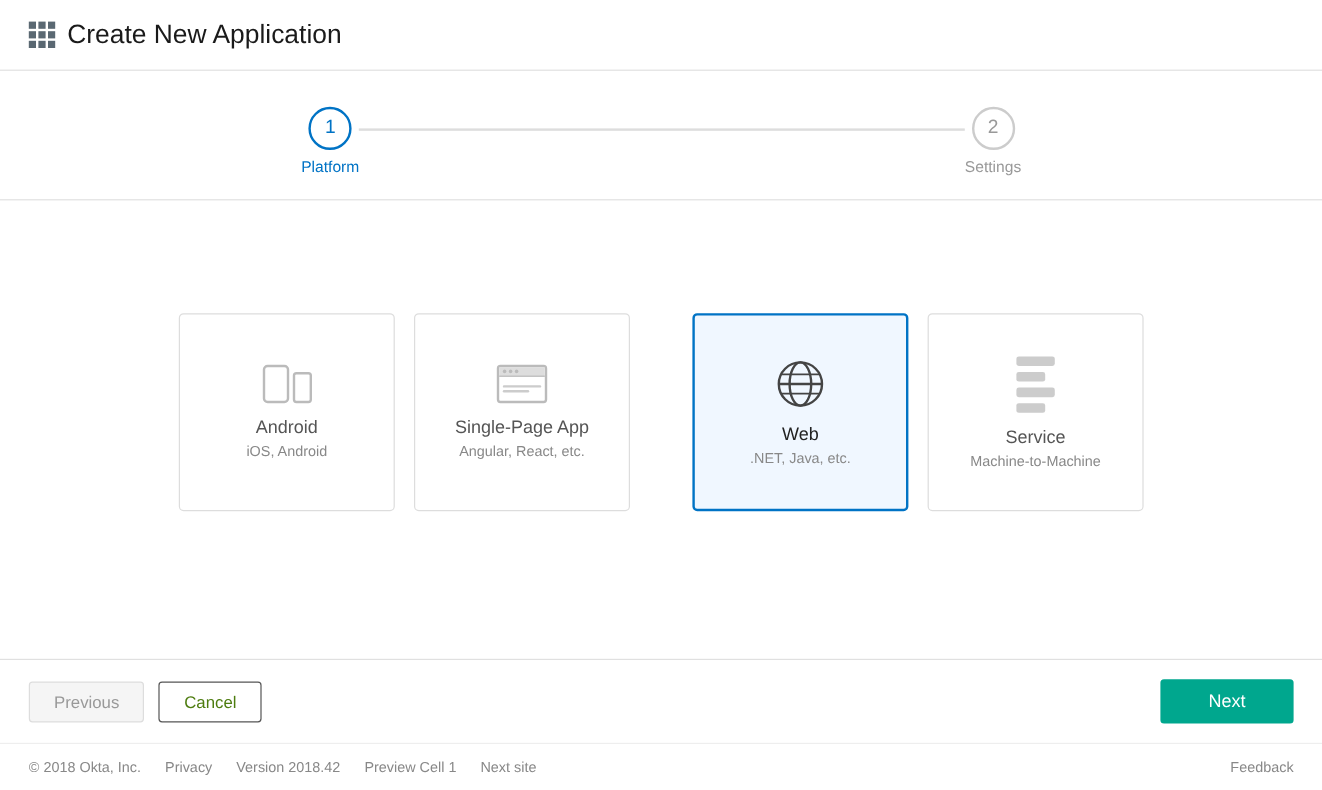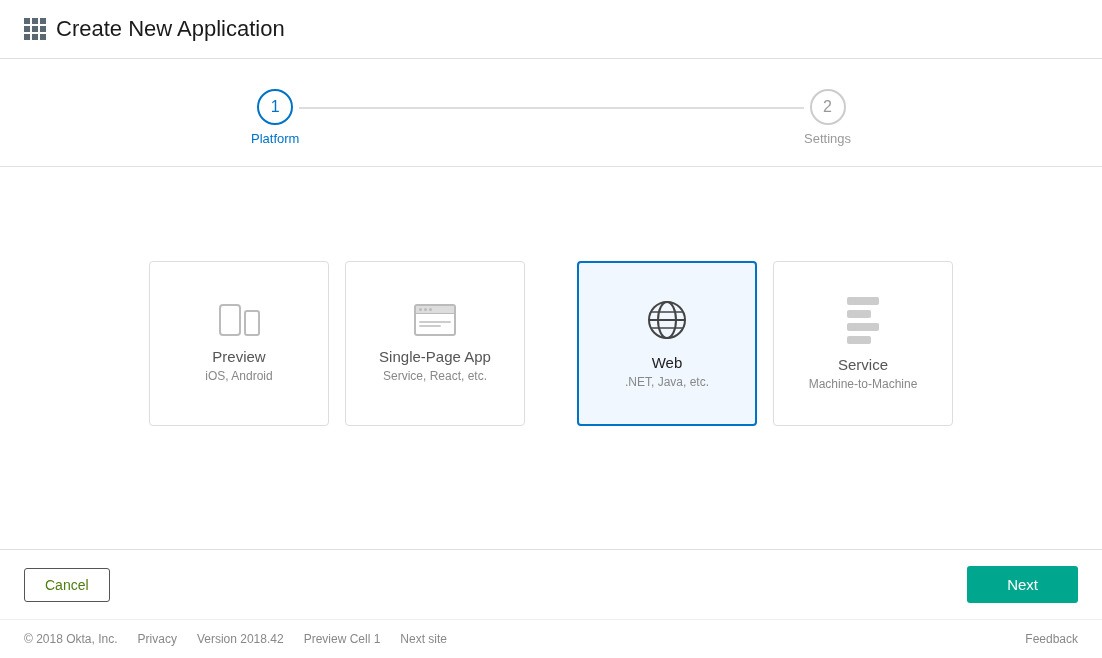--- a/index.html
+++ b/index.html
@@ -367,40 +367,40 @@
 
   <div class="cards-container">
 
     <div class="platform-card">
       <div class="card-icon">
         <div class="native-icon">
           <div class="phone-shape phone-big"></div>
           <div class="phone-shape phone-small"></div>
         </div>
       </div>
-      <div class="card-title">Preview</div>
+      <div class="card-title">Android</div>
       <div class="card-subtitle">iOS, Android</div>
     </div>
 
     <div class="platform-card">
       <div class="card-icon">
         <div class="spa-icon">
           <div class="spa-topbar">
             <div class="spa-dot"></div>
             <div class="spa-dot"></div>
             <div class="spa-dot"></div>
           </div>
           <div class="spa-body">
             <div class="spa-line"></div>
             <div class="spa-line" style="width:70%"></div>
           </div>
         </div>
       </div>
       <div class="card-title">Single-Page App</div>
-      <div class="card-subtitle">Service, React, etc.</div>
+      <div class="card-subtitle">Angular, React, etc.</div>
     </div>
 
     <div class="platform-card selected">
       <div class="card-icon">
         <svg class="globe-svg" viewBox="0 0 44 44" fill="none" xmlns="http://www.w3.org/2000/svg">
           <circle cx="22" cy="22" r="18" stroke="#444" stroke-width="2"></circle>
           <ellipse cx="22" cy="22" rx="9" ry="18" stroke="#444" stroke-width="2"></ellipse>
           <line x1="4" y1="22" x2="40" y2="22" stroke="#444" stroke-width="2"></line>
           <line x1="6" y1="14" x2="38" y2="14" stroke="#444" stroke-width="1.5"></line>
           <line x1="6" y1="30" x2="38" y2="30" stroke="#444" stroke-width="1.5"></line>
@@ -430,20 +430,21 @@
       <div class="card-title">Service</div>
       <div class="card-subtitle">Machine-to-Machine</div>
     </div>
 
   </div>
 
 </div>
 
 <div class="footer-actions">
   <div class="footer-left">
+    <button class="btn-previous" disabled="">Previous</button>
     <button class="btn-cancel">Cancel</button>
   </div>
   <button class="btn-next">Next</button>
 </div>
 
 <div class="footer-bar">
   <div class="footer-bar-left">
     <span>© 2018 Okta, Inc.</span>
     <a class="footer-link" href="#">Privacy</a>
     <a class="footer-link" href="#">Version 2018.42</a>

